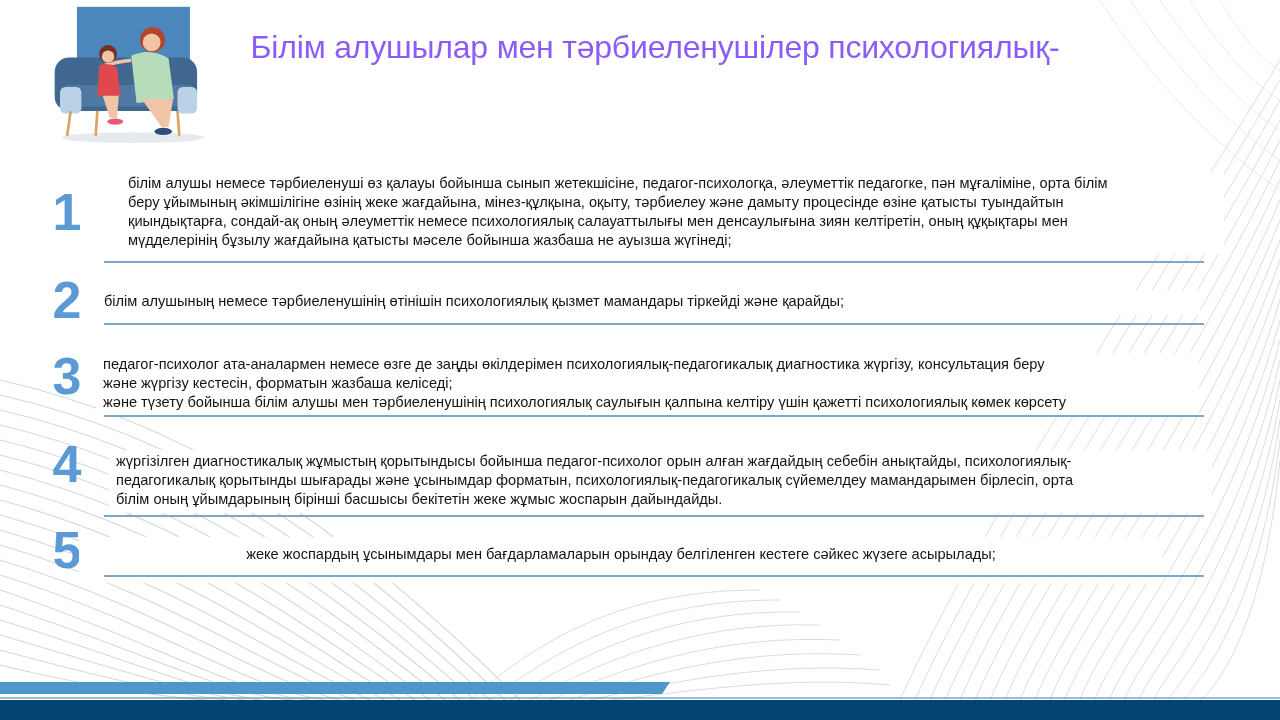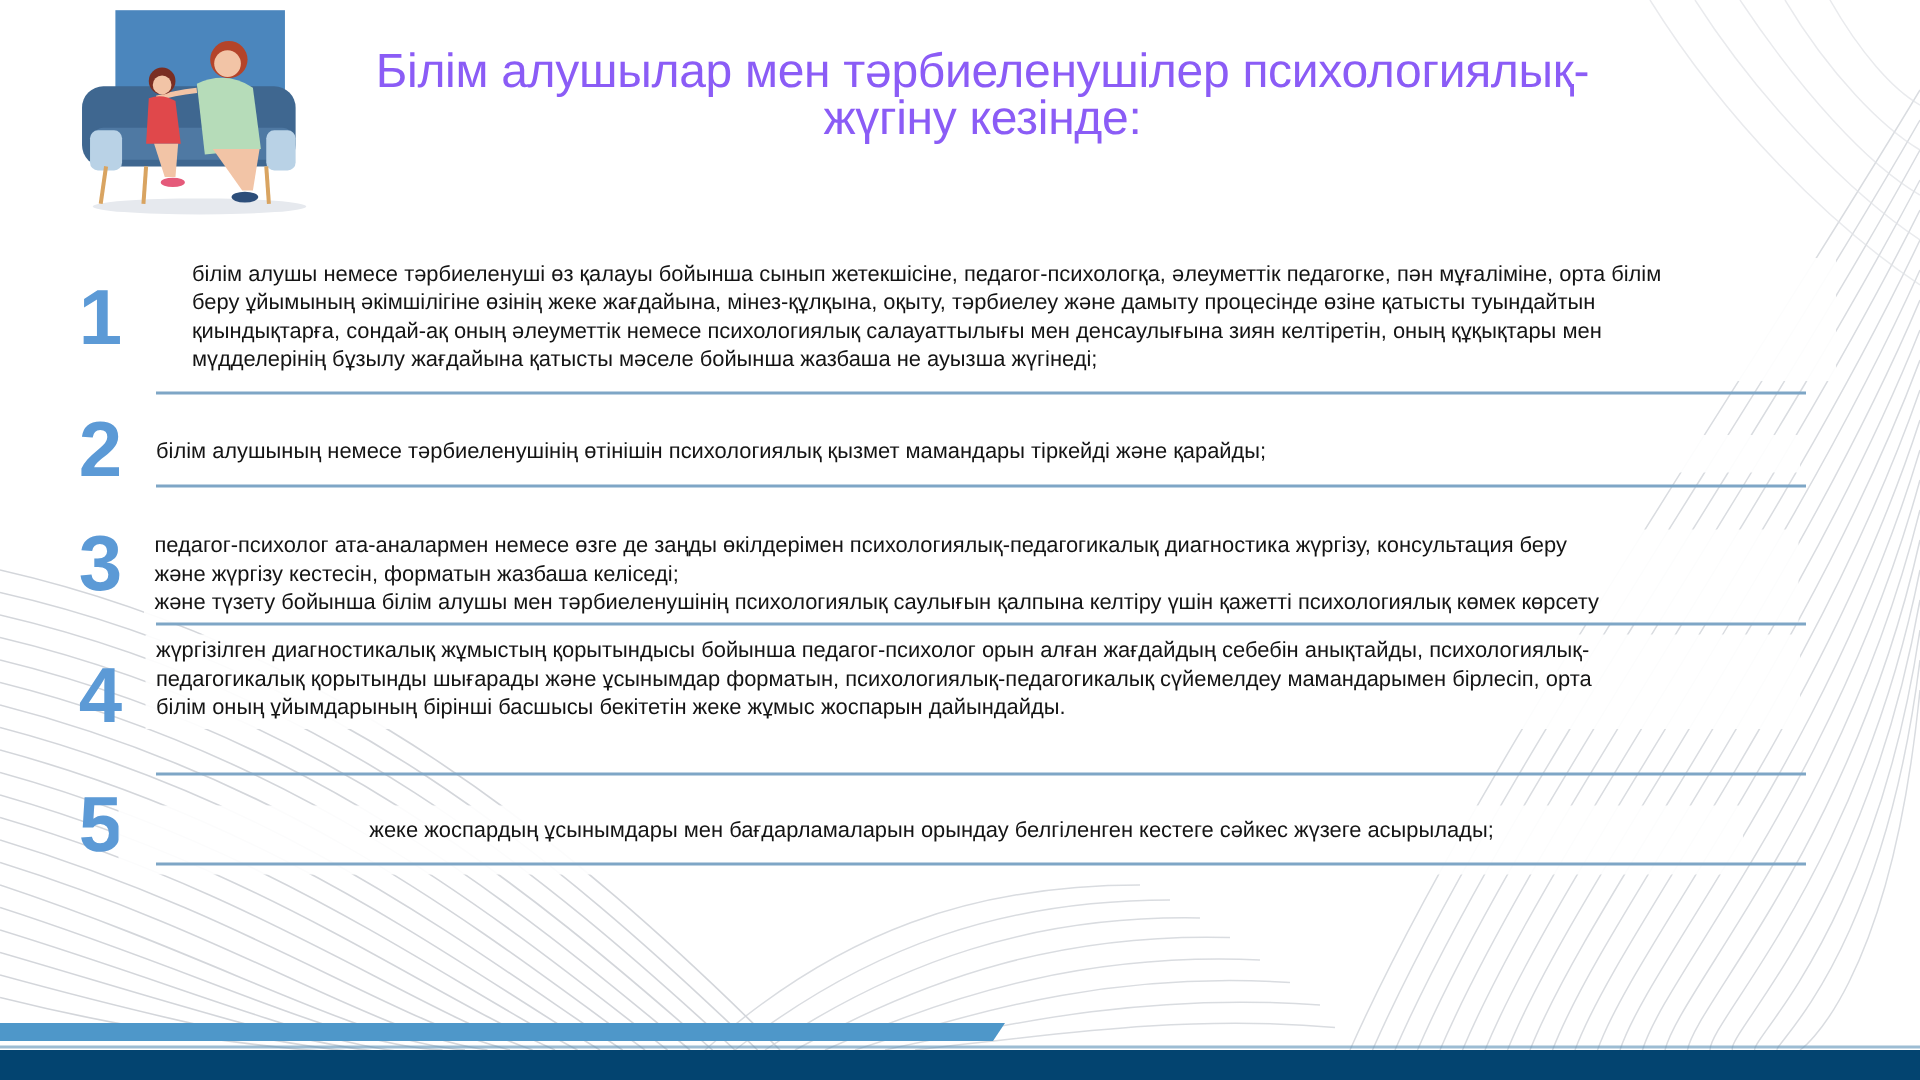--- a/index.html
+++ b/index.html
@@ -125,21 +125,20 @@
 
   <circle cx="72" cy="53" r="10" fill="#7a2e22"></circle>
   <circle cx="72" cy="56" r="7" fill="#f2c4a6"></circle>
   <path d="M62 66 Q 72 62 82 68 L 86 100 L 60 100 Z" fill="#e0484b"></path>
   <path d="M66 100 L 84 100 L 82 125 L 74 125 Z" fill="#f2c4a6"></path>
   <ellipse cx="80" cy="129" rx="9" ry="3.5" fill="#e55a7a"></ellipse>
 </svg>
 
 <div class="title">
   <div>Білім алушылар мен тәрбиеленушілер психологиялық-</div>
-  <div>жүгіну кезінде:</div>
 </div>
 
 <div class="item" style="top:0;">
   <div class="num" style="top:186px;">1</div>
   <div class="text-box" style="top:172px; width:1090px;margin-left:24px;">
     <div class="text">
       <div>білім алушы немесе тәрбиеленуші өз қалауы бойынша сынып жетекшісіне, педагог-психологқа, әлеуметтік педагогке, пән мұғаліміне, орта білім</div>
       <div>беру ұйымының әкімшілігіне өзінің жеке жағдайына, мінез-құлқына, оқыту, тәрбиелеу және дамыту процесінде өзіне қатысты туындайтын</div>
       <div>қиындықтарға, сондай-ақ оның әлеуметтік немесе психологиялық салауаттылығы мен денсаулығына зиян келтіретін, оның құқықтары мен</div>
       <div>мүдделерінің бұзылу жағдайына қатысты мәселе бойынша жазбаша не ауызша жүгінеді;</div>
@@ -165,21 +164,21 @@
       <div>педагог-психолог ата-аналармен немесе өзге де заңды өкілдерімен психологиялық-педагогикалық диагностика жүргізу, консультация беру</div>
       <div>және жүргізу кестесін, форматын жазбаша келіседі;</div>
       <div>және түзету бойынша білім алушы мен тәрбиеленушінің психологиялық саулығын қалпына келтіру үшін қажетті психологиялық көмек көрсету</div>
     </div>
   </div>
   <div class="rule" style="left:104px; top:415px; width:1100px;"></div>
 </div>
 
 <div class="item" style="top:0;">
   <div class="num" style="top:438px;">4</div>
-  <div class="text-box" style="top:423px; width:1090px;">
+  <div class="text-box" style="top:450px; width:1090px;margin-left:12px;">
     <div class="text">
       <div>жүргізілген диагностикалық жұмыстың қорытындысы бойынша педагог-психолог орын алған жағдайдың себебін анықтайды, психологиялық-</div>
       <div>педагогикалық қорытынды шығарады және ұсынымдар форматын, психологиялық-педагогикалық сүйемелдеу мамандарымен бірлесіп, орта</div>
       <div>білім оның ұйымдарының бірінші басшысы бекітетін жеке жұмыс жоспарын дайындайды.</div>
     </div>
   </div>
   <div class="rule" style="left:104px; top:515px; width:1100px;"></div>
 </div>
 
 <div class="item" style="top:0;">

